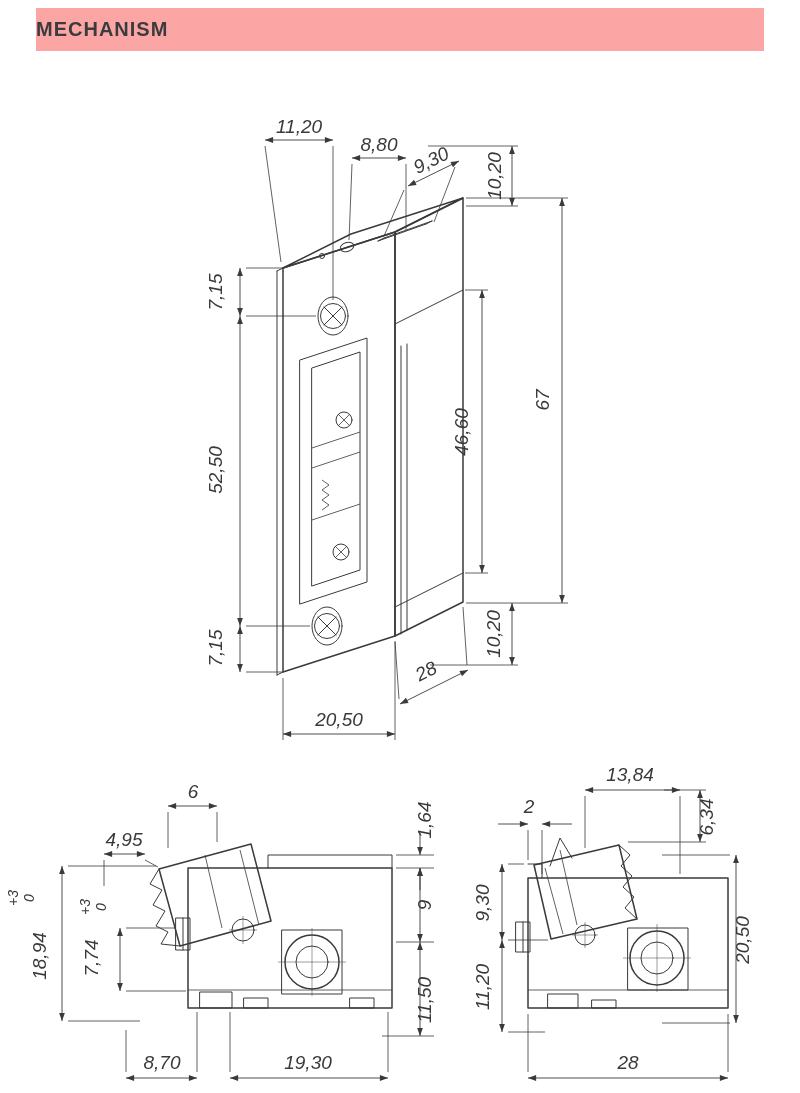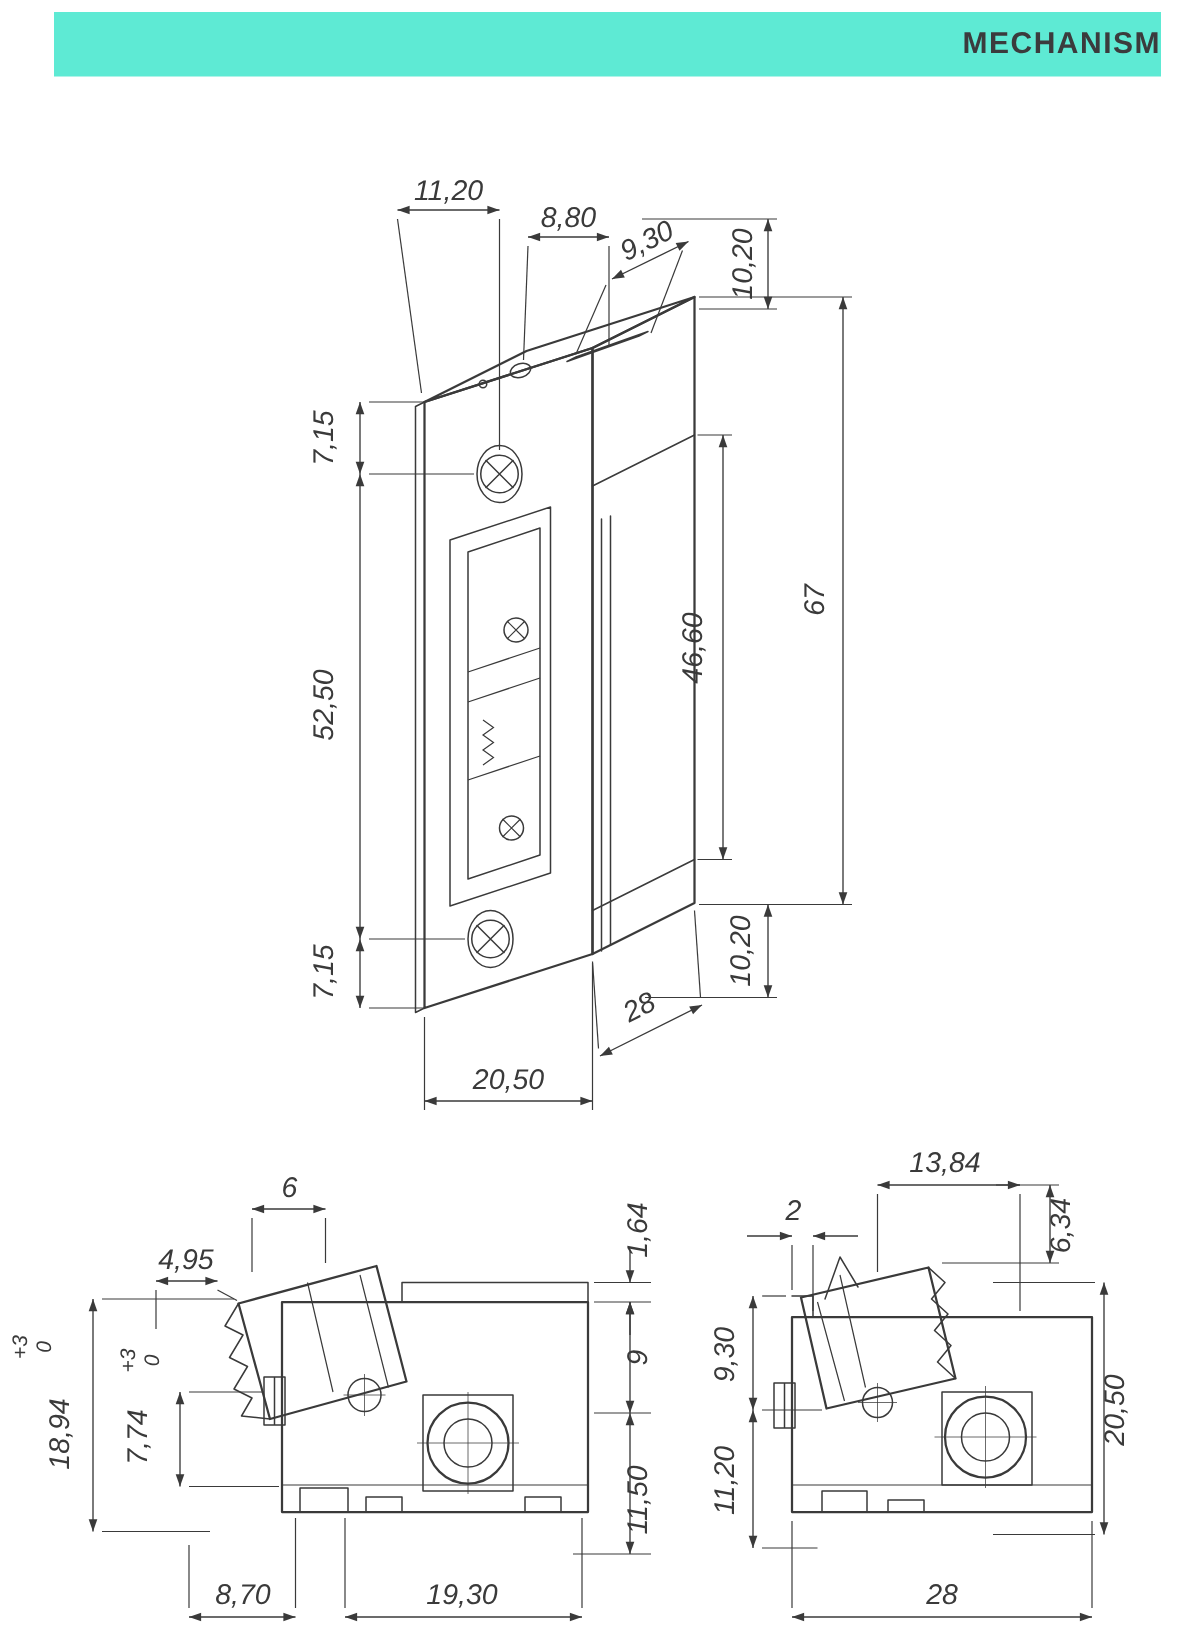--- a/index.html
+++ b/index.html
@@ -1,19 +1,19 @@
 <!DOCTYPE html>
 <html><head>
 <meta charset="utf-8">
 <style>
   html,body{margin:0;padding:0;}
   body{width:800px;height:1093px;background:#ffffff;position:relative;
        font-family:"Liberation Sans",sans-serif;overflow:hidden;}
   .banner{position:absolute;left:36px;top:8px;width:728px;height:43px;
-          background:#5eead4;display:flex;align-items:center;justify-content:flex-end;padding-left:10px;}
+          background:#fca5a5;display:flex;align-items:center;justify-content:flex-start;}
   .banner-title{font-weight:bold;font-size:20px;letter-spacing:1px;color:#3B3B3D;}
   svg{position:absolute;left:0;top:0;}
   .o{fill:none;stroke:#3a3a3a;stroke-width:1.5;stroke-linejoin:round;stroke-linecap:round;}
   .o2{fill:none;stroke:#3a3a3a;stroke-width:1;stroke-linejoin:round;stroke-linecap:round;}
   .d{fill:none;stroke:#3a3a3a;stroke-width:0.9;}
   .e{fill:none;stroke:#3a3a3a;stroke-width:0.8;}
   .cl{fill:none;stroke:#3a3a3a;stroke-width:0.5;}
   .dim{font-family:"Liberation Sans",sans-serif;font-style:italic;font-size:19px;
        fill:#3a3a3a;text-anchor:middle;}
   .dim.sm{font-size:14px;}

